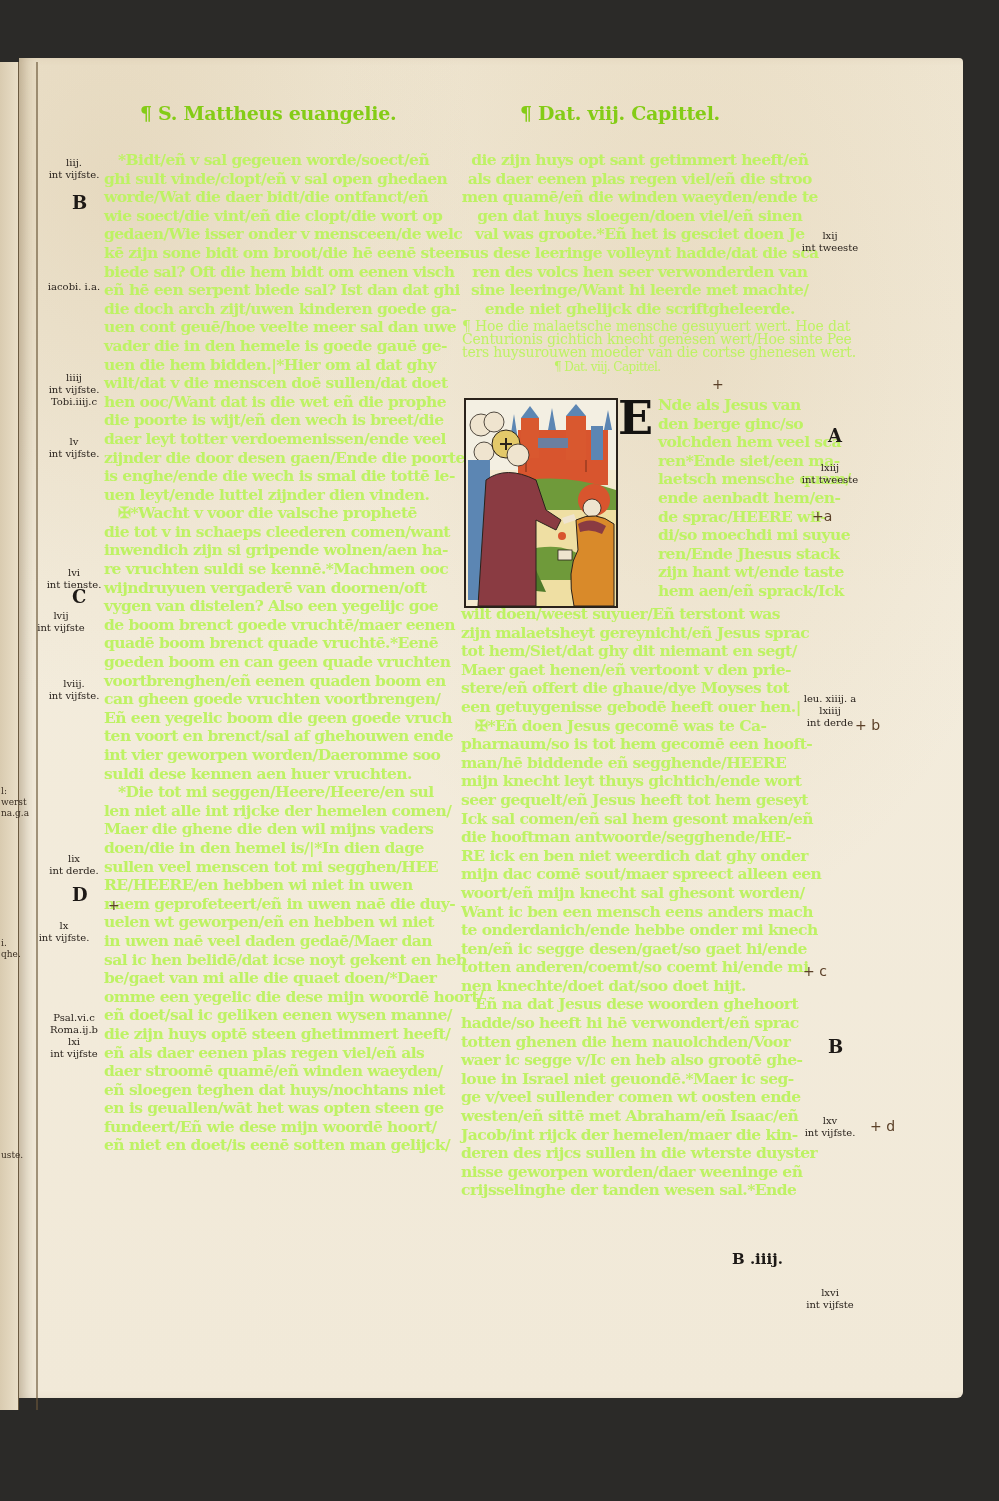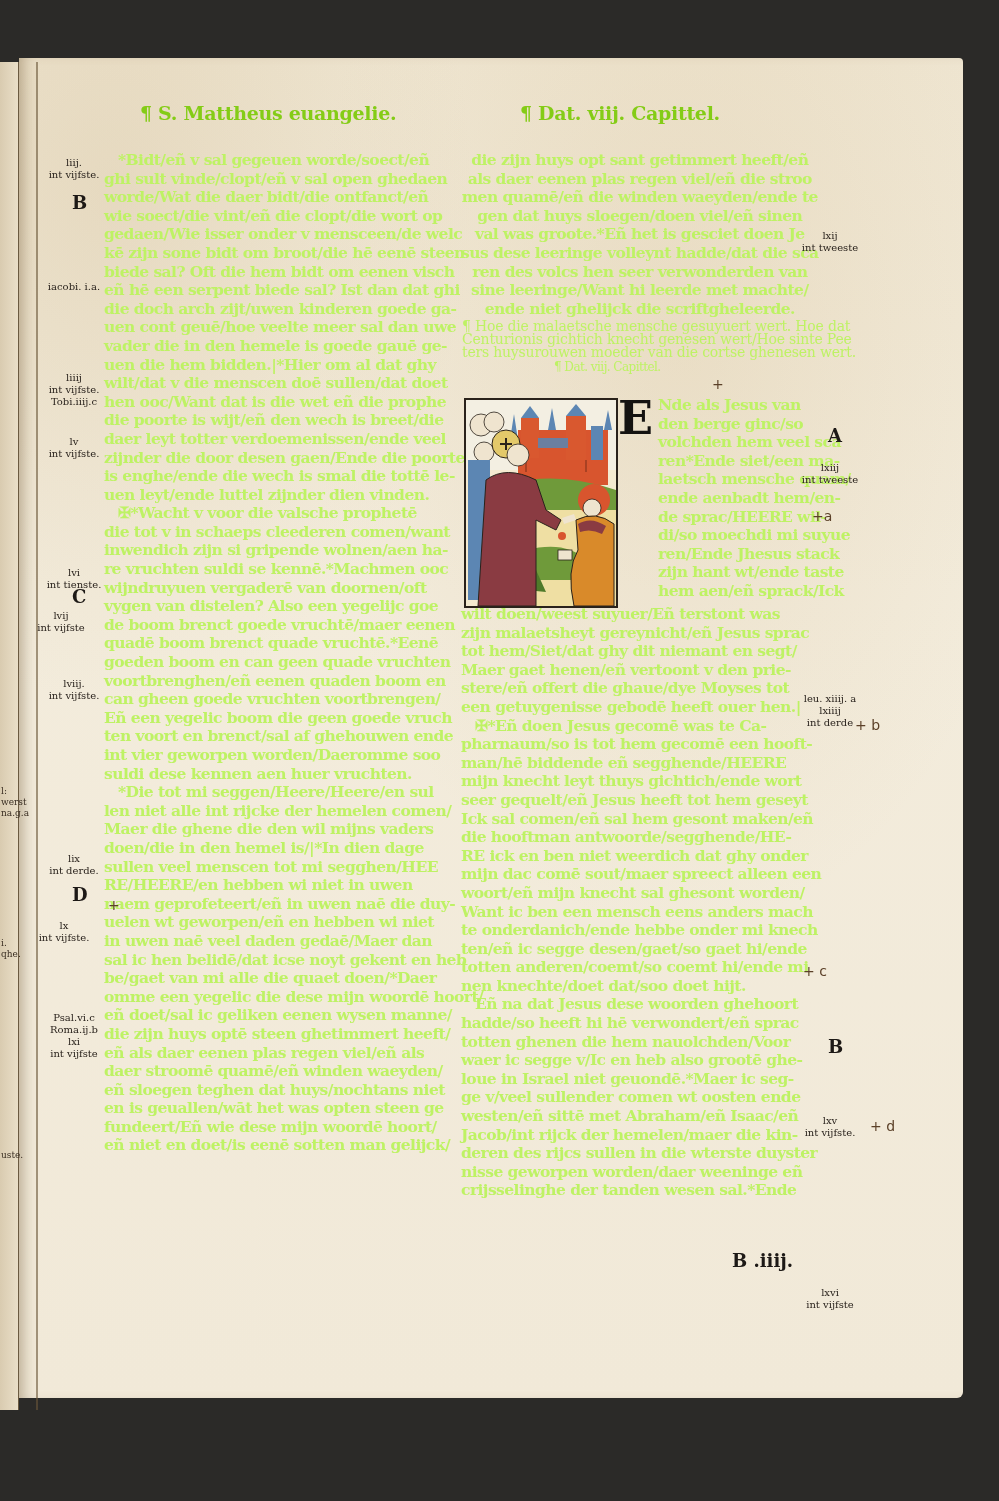--- a/index.html
+++ b/index.html
@@ -60,21 +60,21 @@
     position:absolute; left:464px; top:398px; width:150px; height:206px;
     border:2px solid #2a221b; background:#f2e6c6; overflow:hidden;
   }
   .initial-E {
     position:absolute; left:618px; top:396px; width:38px; height:44px;
     font-family:"DejaVu Serif", serif; font-weight:bold; font-size:46px;
     color:#141210; line-height:44px;
   }
   .signature {
     position:absolute; left:732px; top:1250px;
-    font-family:"DejaVu Serif", serif; font-weight:bold; font-size:18px; color:#1d1916;
+    font-family:"DejaVu Serif", serif; font-weight:bold; font-size:15px; color:#1d1916;
   }
 </style>
 </head>
 <body>
 
 <div class="spine-left"></div>
 <div class="page"></div>
 <div class="gutter-line"></div>
 
 <div id="stray">

